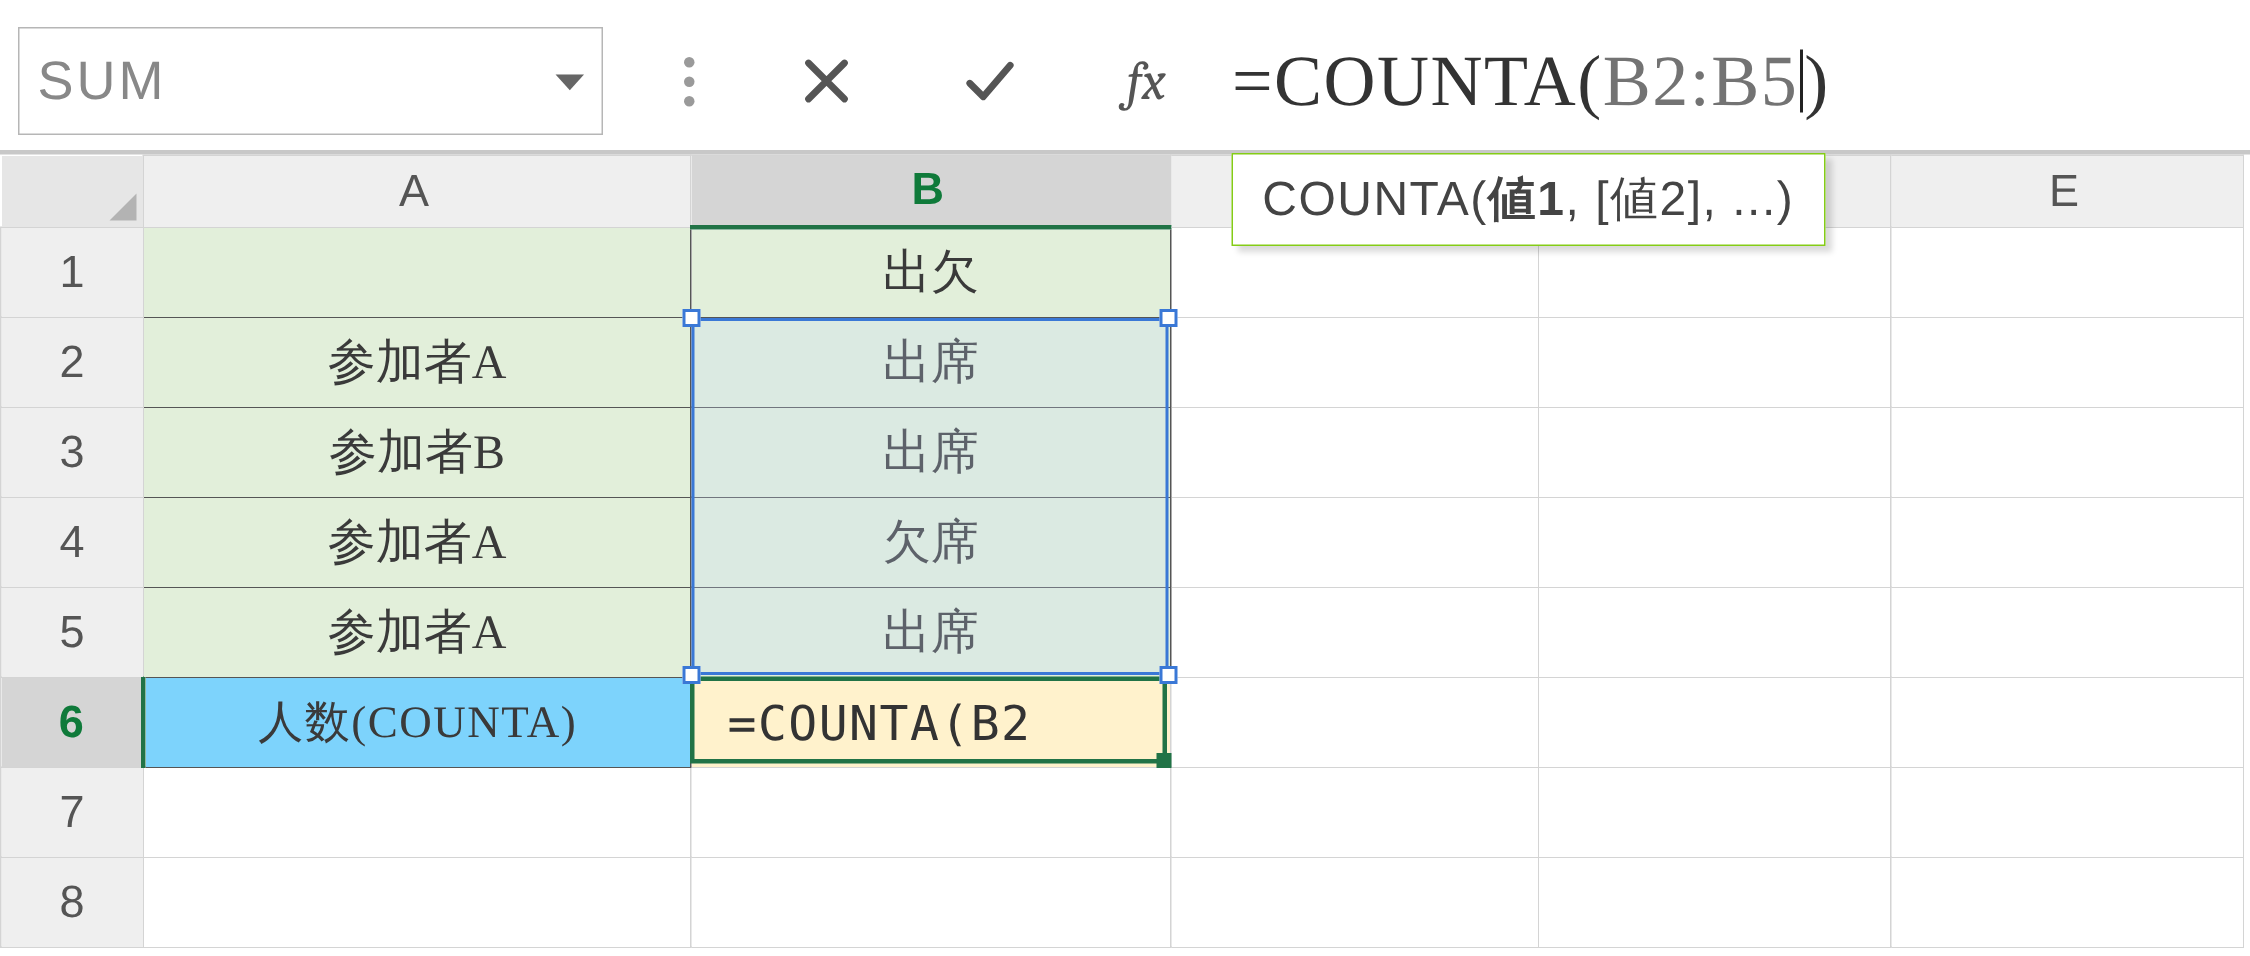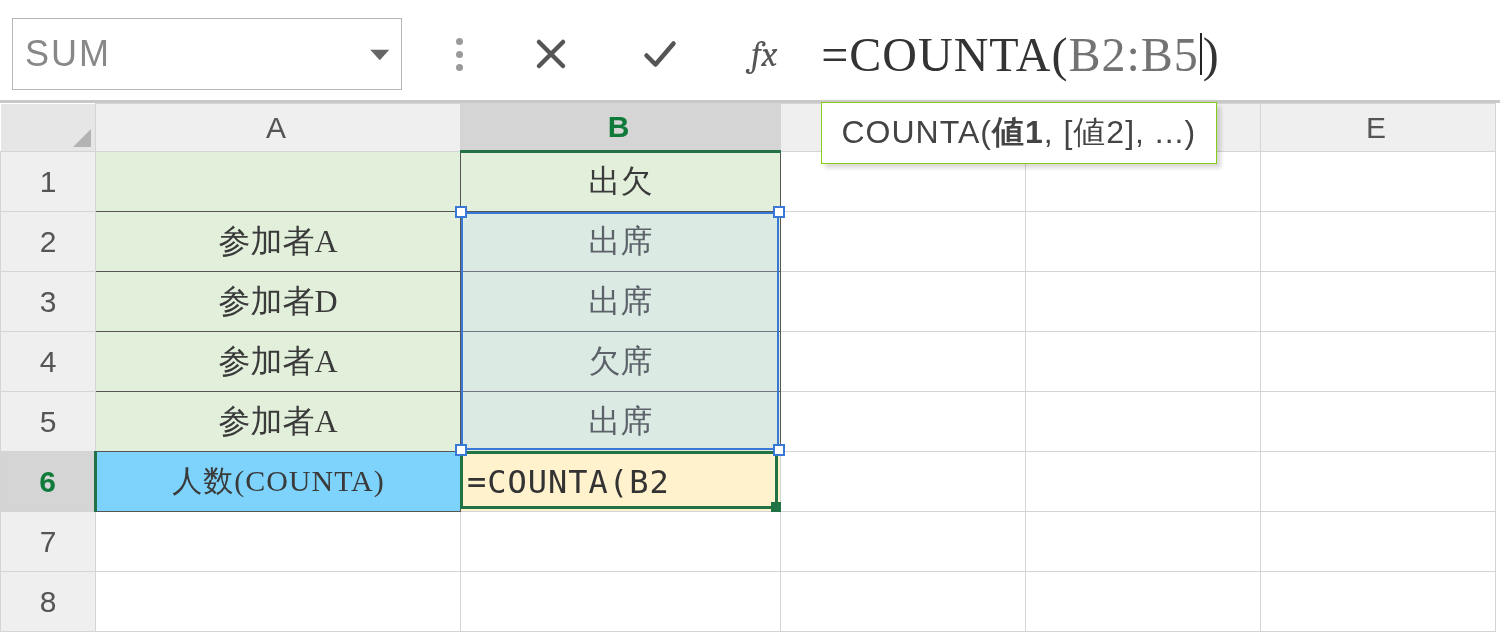--- a/index.html
+++ b/index.html
@@ -155,21 +155,21 @@
     td.yellowA { background: #7dd3fc; border: 1px solid #555; color:#3a3a3a; letter-spacing:1px; font-size:30px;}
     td.blank { background:#fff; }
 
     td.green, td.yellow, td.yellowA { font-family: Liberation Serif, serif; }
 
     
     td.editcell {
       background: #fff2cc;
       color: #333;
       text-align: left;
-      padding-left: 6px;
+      padding-left: 24px;
       font-size: 32px;
       letter-spacing: 1px;
       font-family: "MS PGothic","Consolas",monospace;
       white-space: nowrap;
       overflow: hidden;
     }
     .active-outline {
       position: absolute;
       border: 3px solid #217346;
       pointer-events: none;
@@ -279,21 +279,21 @@
     <tr>
       <th class="rowhdr">2</th>
       <td class="green">参加者A</td>
       <td class="green">出席</td>
       <td class="blank"></td>
       <td class="blank"></td>
       <td class="blank"></td>
     </tr>
     <tr>
       <th class="rowhdr">3</th>
-      <td class="green">参加者D</td>
+      <td class="green">参加者B</td>
       <td class="green">出席</td>
       <td class="blank"></td>
       <td class="blank"></td>
       <td class="blank"></td>
     </tr>
     <tr>
       <th class="rowhdr">4</th>
       <td class="green">参加者A</td>
       <td class="green">欠席</td>
       <td class="blank"></td>

